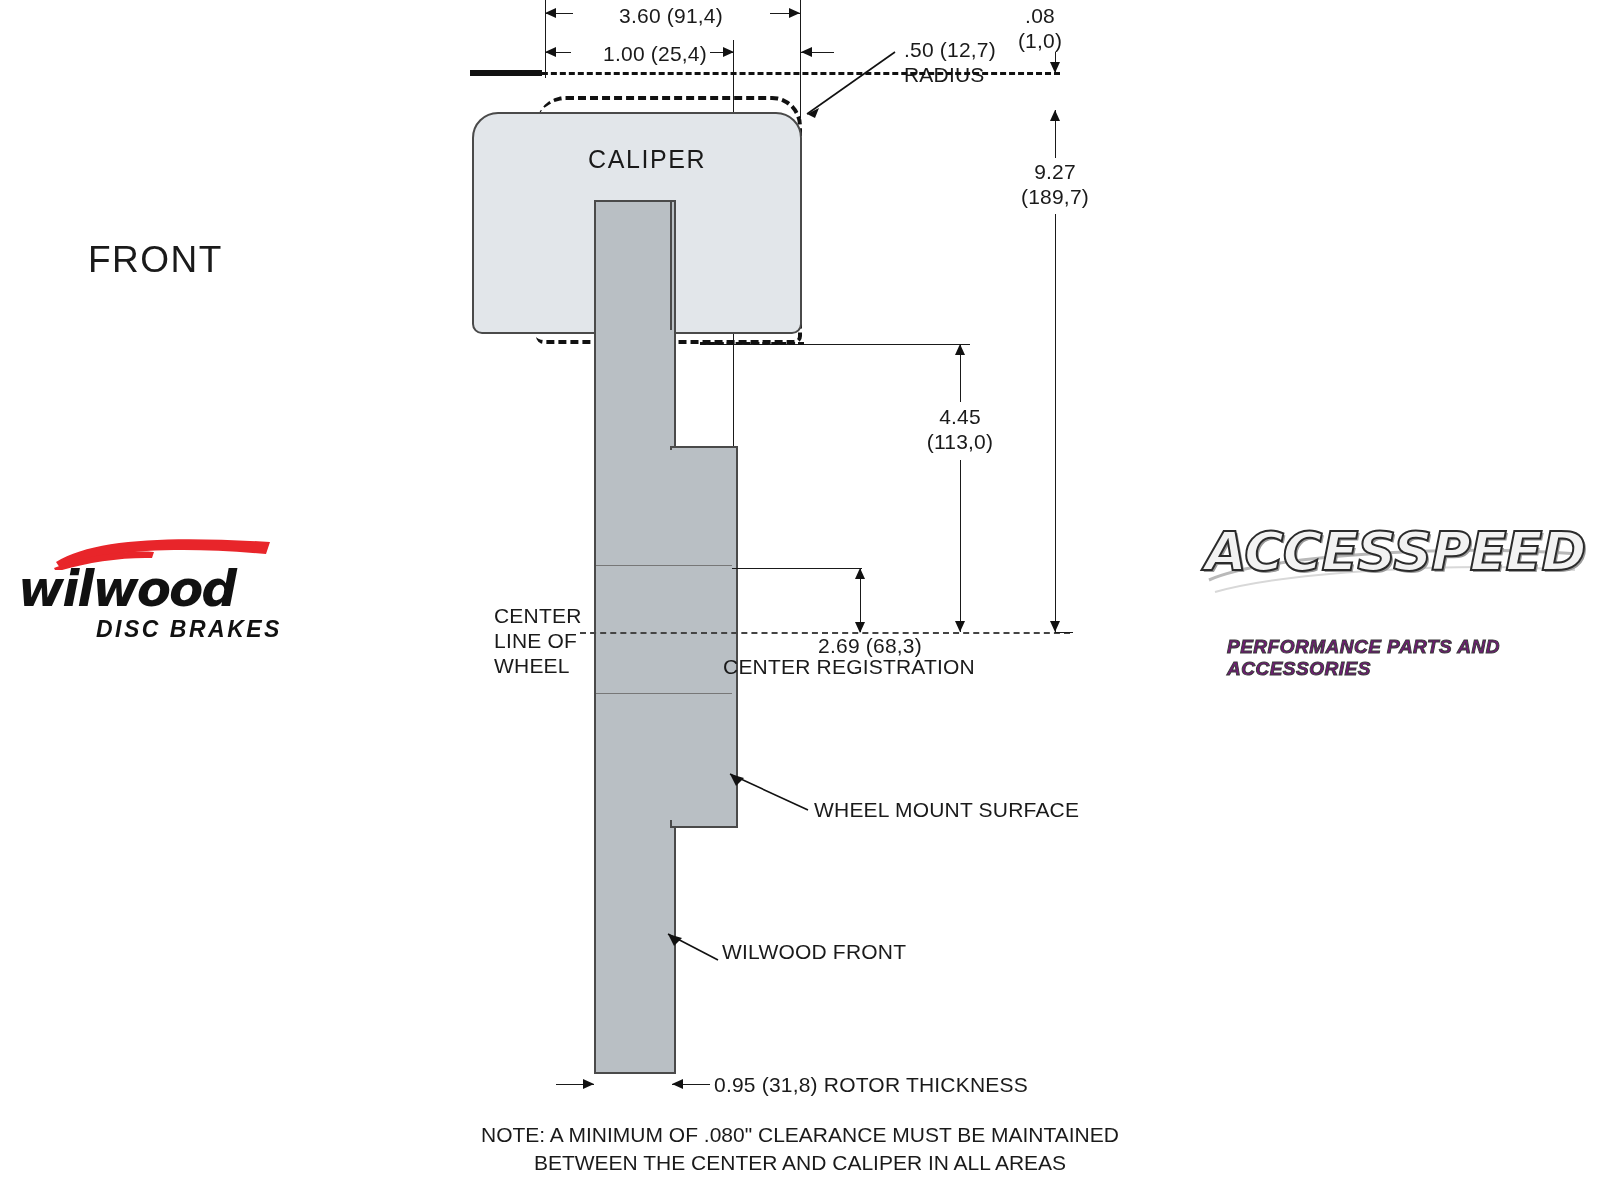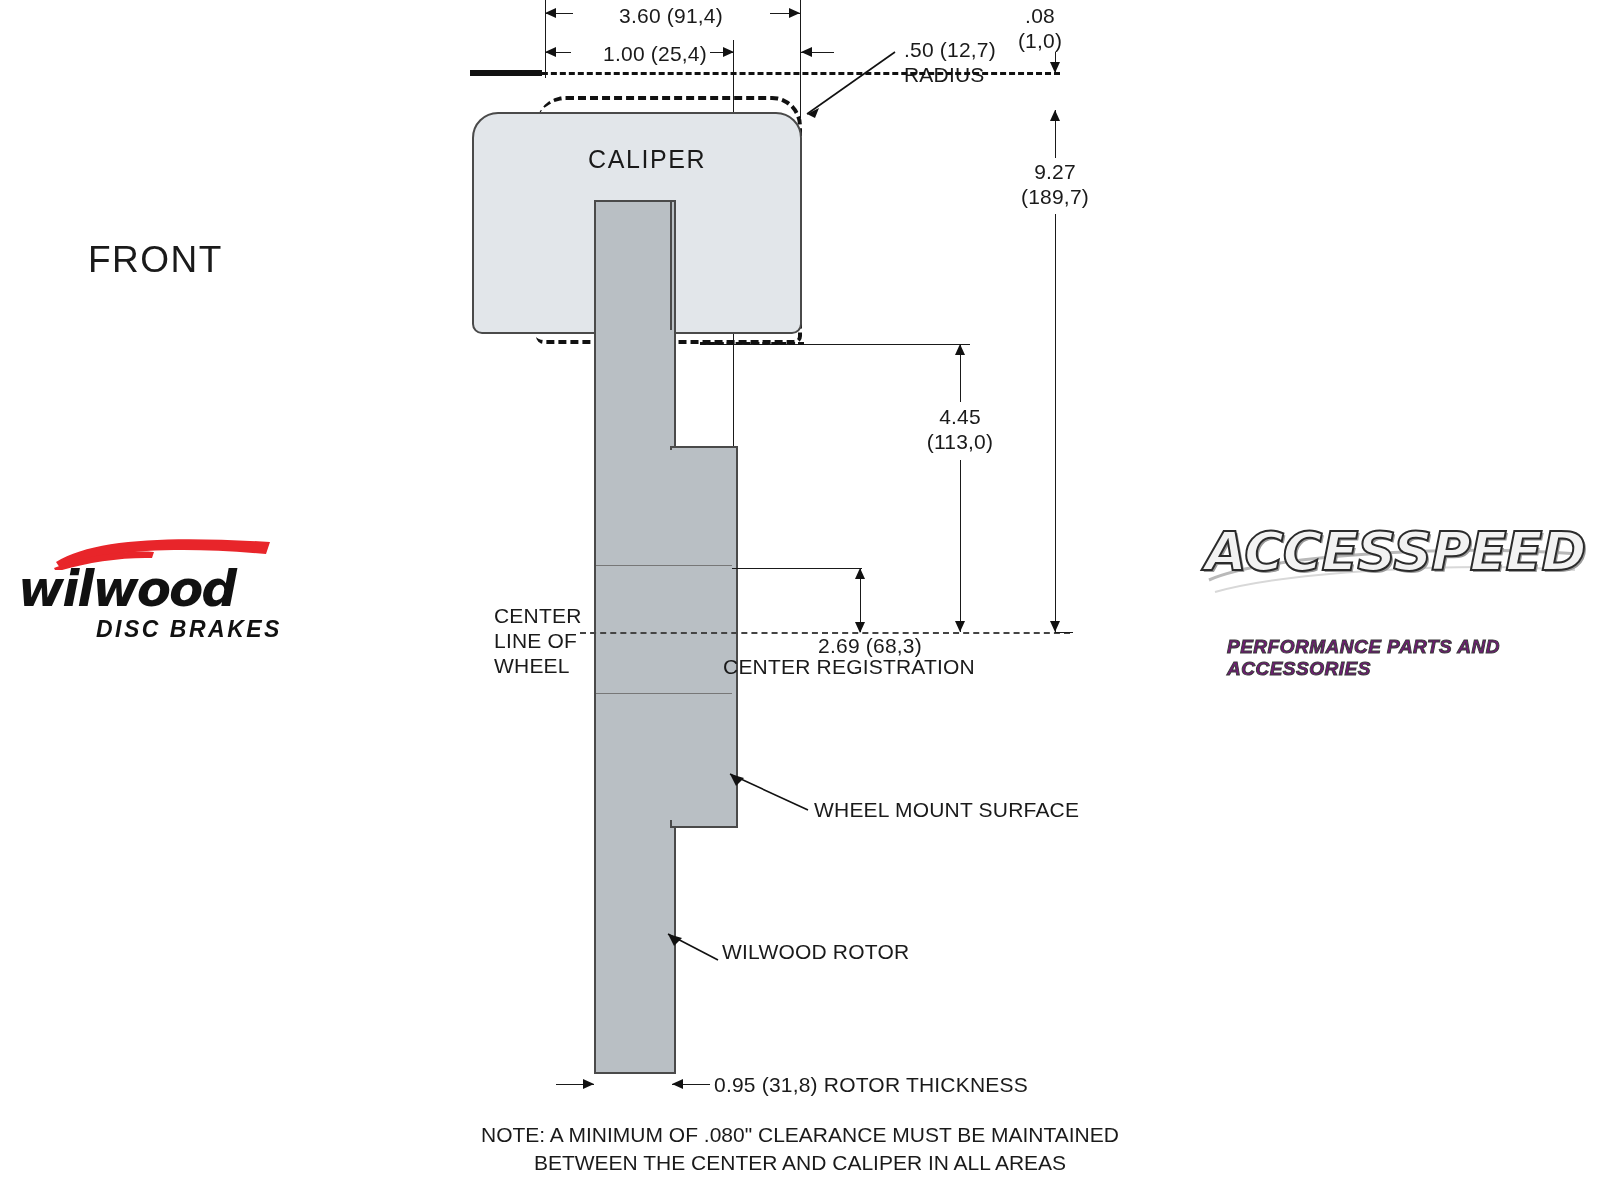--- a/index.html
+++ b/index.html
@@ -274,21 +274,21 @@
   <svg style="position:absolute; left:726px; top:770px; width:86px; height:50px; overflow:visible;">
     <line x1="4" y1="4" x2="82" y2="40" stroke="#111" stroke-width="1.6"></line>
     <polygon points="4,4 18,8 10,16" fill="#111"></polygon>
   </svg>
   <div class="lbl dim" style="left:814px; top:798px;">WHEEL MOUNT SURFACE</div>
 
   <svg style="position:absolute; left:666px; top:932px; width:60px; height:40px; overflow:visible;">
     <line x1="2" y1="2" x2="52" y2="28" stroke="#111" stroke-width="1.6"></line>
     <polygon points="2,2 16,6 8,14" fill="#111"></polygon>
   </svg>
-  <div class="lbl dim" style="left:722px; top:940px;">WILWOOD ROTOR</div>
+  <div class="lbl dim" style="left:722px; top:940px;">WILWOOD FRONT</div>
 
   <div class="thin-line hline" style="left:556px; top:1084px; width:38px;"></div>
   <div class="ar ar-right" style="left:583px; top:1079px;"></div>
   <div class="thin-line hline" style="left:672px; top:1084px; width:38px;"></div>
   <div class="ar ar-left" style="left:672px; top:1079px;"></div>
   <div class="lbl dim" style="left:714px; top:1073px;">0.95 (31,8) ROTOR THICKNESS</div>
 
   <div class="lbl note" style="left:340px; top:1122px; width:920px;">NOTE: A MINIMUM OF .080" CLEARANCE MUST BE MAINTAINED</div>
   <div class="lbl note" style="left:340px; top:1150px; width:920px;">BETWEEN THE CENTER AND CALIPER IN ALL AREAS</div>
 

